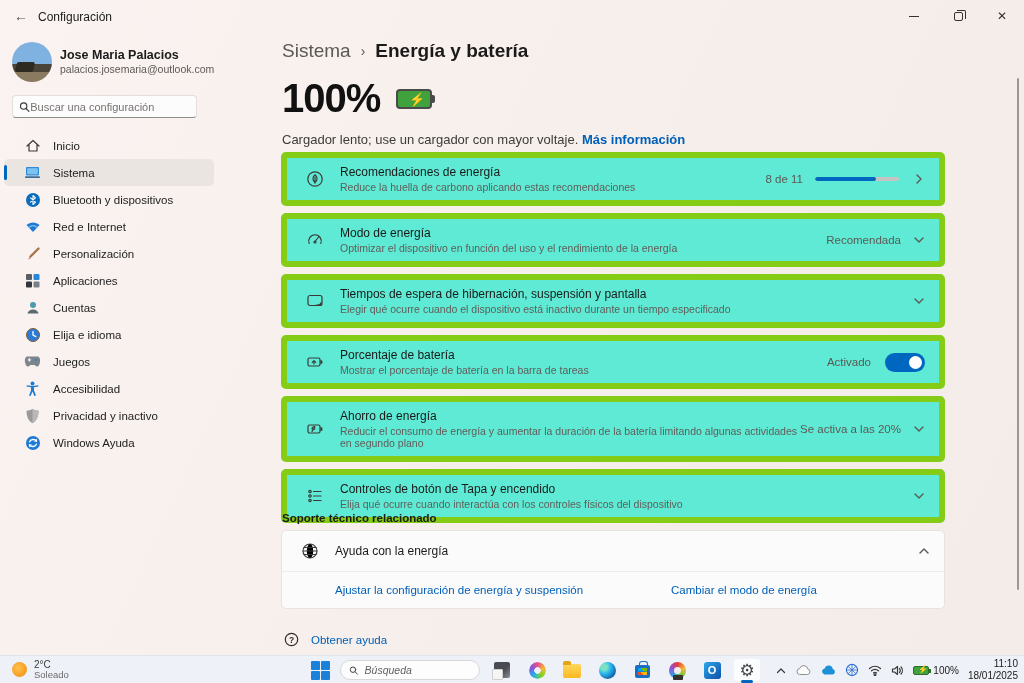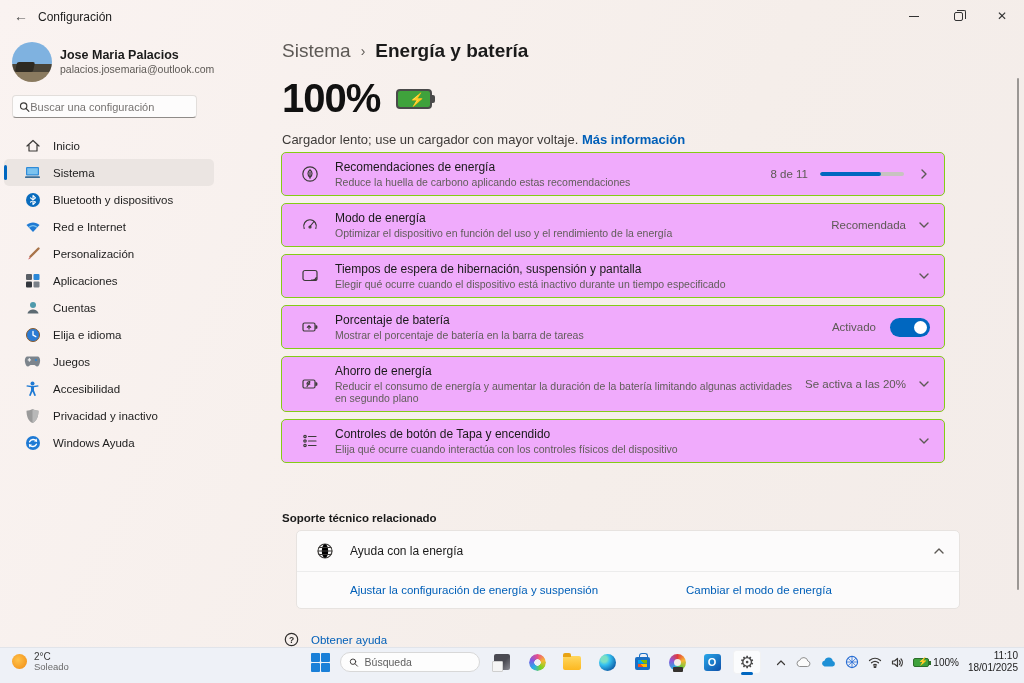--- a/index.html
+++ b/index.html
@@ -40,55 +40,55 @@
   .bc-current { color:#1a1a1a; font-weight:bold; }
   .battery-hero { position:absolute; left:2px; top:44px; display:flex; align-items:center; gap:16px; }
   .pct { font-size:40px; font-weight:bold; letter-spacing:-1px; color:#111; }
   .bat-big { position:relative; width:36px; height:20px; border:2px solid #4a4a4a; border-radius:4px; background:#3fa23c; }
   .bat-big:after { content:""; position:absolute; right:-5px; top:4px; width:3px; height:8px; background:#4a4a4a; border-radius:0 2px 2px 0; }
   .bolt { position:absolute; left:11px; top:1px; font-size:13px; color:#0d2b0d; font-weight:bold; }
   .charger-note { position:absolute; left:2px; top:100px; font-size:13px; color:#3d3a38; }
   .charger-note a { color:#005fb8; font-weight:bold; text-decoration:none; }
 
   .cards { position:absolute; left:1px; top:120px; width:664px; }
-  .card { background:#f0abfc; border:1px solid #84cc16; border-radius:5px; margin-bottom:7px; display:flex; align-items:center; padding:0 14px 0 18px; min-height:41px; box-shadow:0 0 1px rgba(0,0,0,0.03); }
+  .card { background:#5eead4; border:6px solid #84cc16; border-radius:5px; margin-bottom:7px; display:flex; align-items:center; padding:0 14px 0 18px; min-height:41px; box-shadow:0 0 1px rgba(0,0,0,0.03); }
   .card .ic { width:19px; height:19px; margin-right:16px; flex:0 0 19px; display:flex; align-items:center; justify-content:center; }
   .card .texts { flex:1; padding:7px 0; }
   .card .t { font-size:12px; color:#1a1a1a; }
   .card .s { font-size:10.5px; color:#615d5a; margin-top:2px; }
   .card .val { font-size:11.5px; color:#5d5955; margin-right:12px; white-space:nowrap; }
   .chev { width:12px; height:12px; flex:0 0 12px; }
   .chev path { stroke:#5d5955; stroke-width:1.4; fill:none; stroke-linecap:round; stroke-linejoin:round; }
   .progress { width:84px; height:4px; background:#c7c3c0; border-radius:2px; margin-right:14px; position:relative; overflow:hidden; }
   .progress .fill { position:absolute; left:0; top:0; bottom:0; background:#0067c0; border-radius:2px; }
   .toggle { width:40px; height:19px; border-radius:10px; background:#0067c0; position:relative; margin-left:2px; }
   .toggle:after { content:""; position:absolute; right:3px; top:3px; width:13px; height:13px; border-radius:50%; background:#fff; }
 
   .related-heading { position:absolute; left:2px; top:480px; font-size:11.5px; font-weight:bold; color:#1a1a1a; }
-  .help-card { position:absolute; left:16px; top:498px; width:664px; background:#fcfbfb; border:1px solid #e7e3e0; border-radius:5px; }
+  .help-card { position:absolute; left:1px; top:498px; width:664px; background:#fcfbfb; border:1px solid #e7e3e0; border-radius:5px; }
   .help-row1 { display:flex; align-items:center; height:41px; padding:0 14px 0 18px; border-bottom:1px solid #ececec; }
   .help-row1 .t { flex:1; font-size:12px; color:#1a1a1a; }
   .help-links { display:flex; align-items:center; height:36px; padding-left:53px; gap:0; }
   .help-links a { font-size:11.5px; color:#005fb8; text-decoration:none; }
   .help-links a:nth-child(2) { margin-left:88px;text-align:right; }
   .get-help { position:absolute; left:4px; top:600px; display:flex; align-items:center; gap:12px; font-size:11.5px; }
   .get-help a { color:#005fb8; text-decoration:none; }
 
   .scrollbar { position:absolute; right:5px; top:78px; width:2px; height:512px; background:#9b9794; border-radius:1px; }
 
   
-  .taskbar { position:absolute; left:0; bottom:0; width:1024px; height:36px; background:#eef1f7; border-top:1px solid rgba(0,0,0,0.05);margin-top:23px; }
+  .taskbar { position:absolute; left:0; bottom:0; width:1024px; height:28px; background:#eef1f7; border-top:1px solid rgba(0,0,0,0.05);margin-top:23px; }
   .weather { position:absolute; left:12px; top:3px; display:flex; align-items:center; gap:7px; }
   .sun { width:15px; height:15px; border-radius:50%; background:radial-gradient(circle at 40% 40%, #ffc24a, #f08a12); }
   .weather .wt { font-size:10px; color:#3a3a3a; line-height:11px; }
   .weather .wc { font-size:9.5px; color:#6a6a6a; line-height:10px; }
   .start { position:absolute; left:311px; top:5px; width:19px; height:19px; display:grid; grid-template-columns:9px 9px; grid-template-rows:9px 9px; gap:1px; }
   .start div { background:#1a80d8; border-radius:1px; }
   .tb-search { position:absolute; left:340px; top:4px; width:140px; height:20px; background:#fdfdfd; border:1px solid #d8d8d8; border-radius:10px; display:flex; align-items:center; padding:0 8px; gap:6px; }
-  .tb-search input { border:none; outline:none; background:transparent; font-size:10.5px; width:100%; color:#1b1b1b; font-family:inherit; }
+  .tb-search input { border:none; outline:none; background:transparent; font-size:10.5px; width:100%; color:#1b1b1b; font-family:inherit;font-style:italic; }
   .tb-search input::placeholder { color:#5f5f5f; }
   .tb-apps { position:absolute; left:488px; top:2px; display:flex; gap:7px; }
   .tb-app { width:28px; height:24px; display:flex; align-items:center; justify-content:center; border-radius:4px; position:relative; }
   .tb-app.active { background:rgba(255,255,255,0.75); box-shadow:inset 0 0 0 1px rgba(0,0,0,0.04); }
   .tb-app.active:after { content:""; position:absolute; bottom:-1px; left:8px; width:12px; height:3px; border-radius:2px; background:#0067c0; }
   .i-taskview { width:16px; height:16px; background:linear-gradient(135deg,#4a4a52 55%,#8c8c94); border-radius:2px; position:relative; }
   .i-taskview:after { content:""; position:absolute; left:-2px; bottom:-2px; width:9px; height:9px; background:#f5f5f5; border:1px solid #cfcfcf; border-radius:1px; }
   .i-copilot { width:17px; height:17px; border-radius:50%; background:conic-gradient(#e94f8a,#f7b733,#7ed321,#25b2e8,#7b5be5,#e94f8a); -webkit-mask:radial-gradient(circle, transparent 0 3px, #000 3.5px); mask:radial-gradient(circle, transparent 0 3px, #000 3.5px); }
   .i-folder { width:18px; height:14px; background:linear-gradient(#ffd75e,#fcb821); border-radius:2px; position:relative; margin-top:2px; }
   .i-folder:before { content:""; position:absolute; top:-3px; left:0; width:8px; height:4px; background:#e8a313; border-radius:2px 2px 0 0; }

